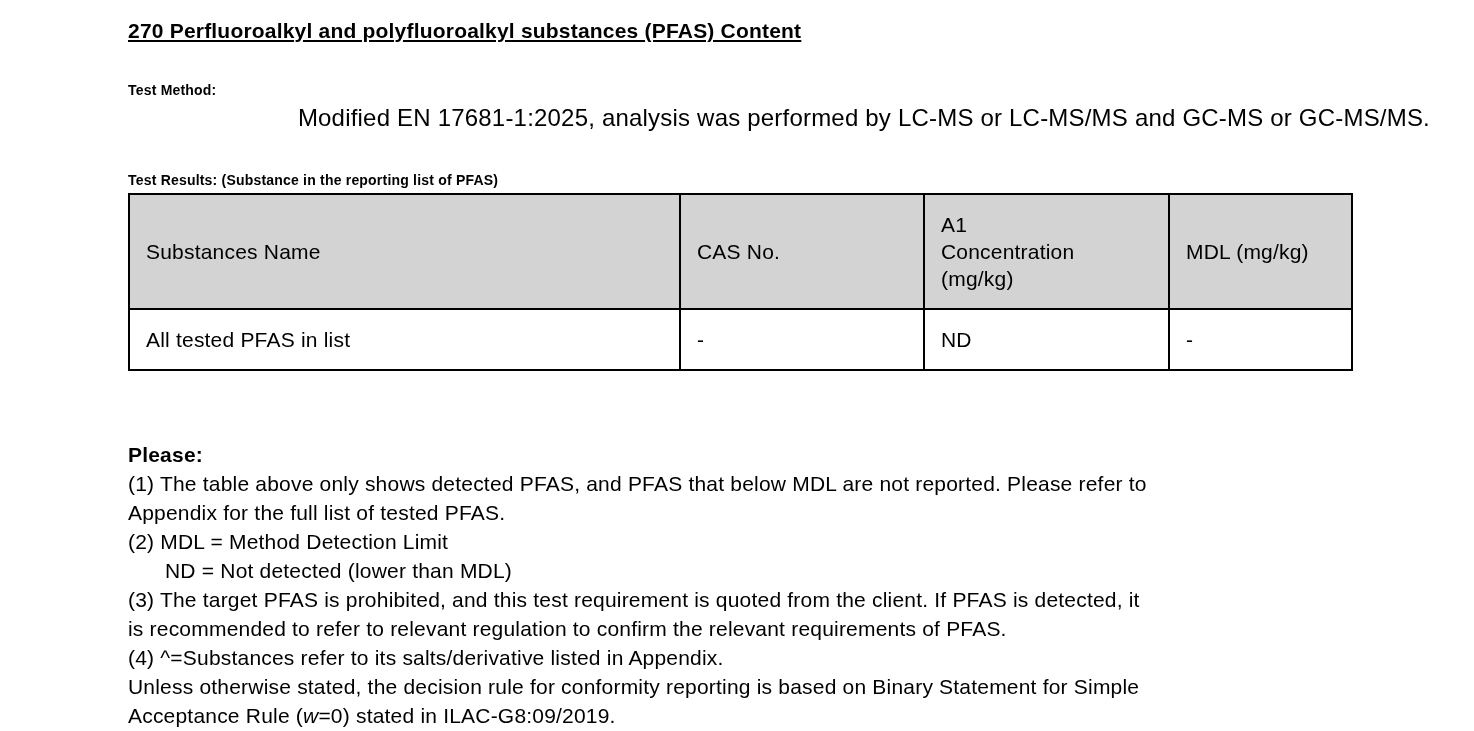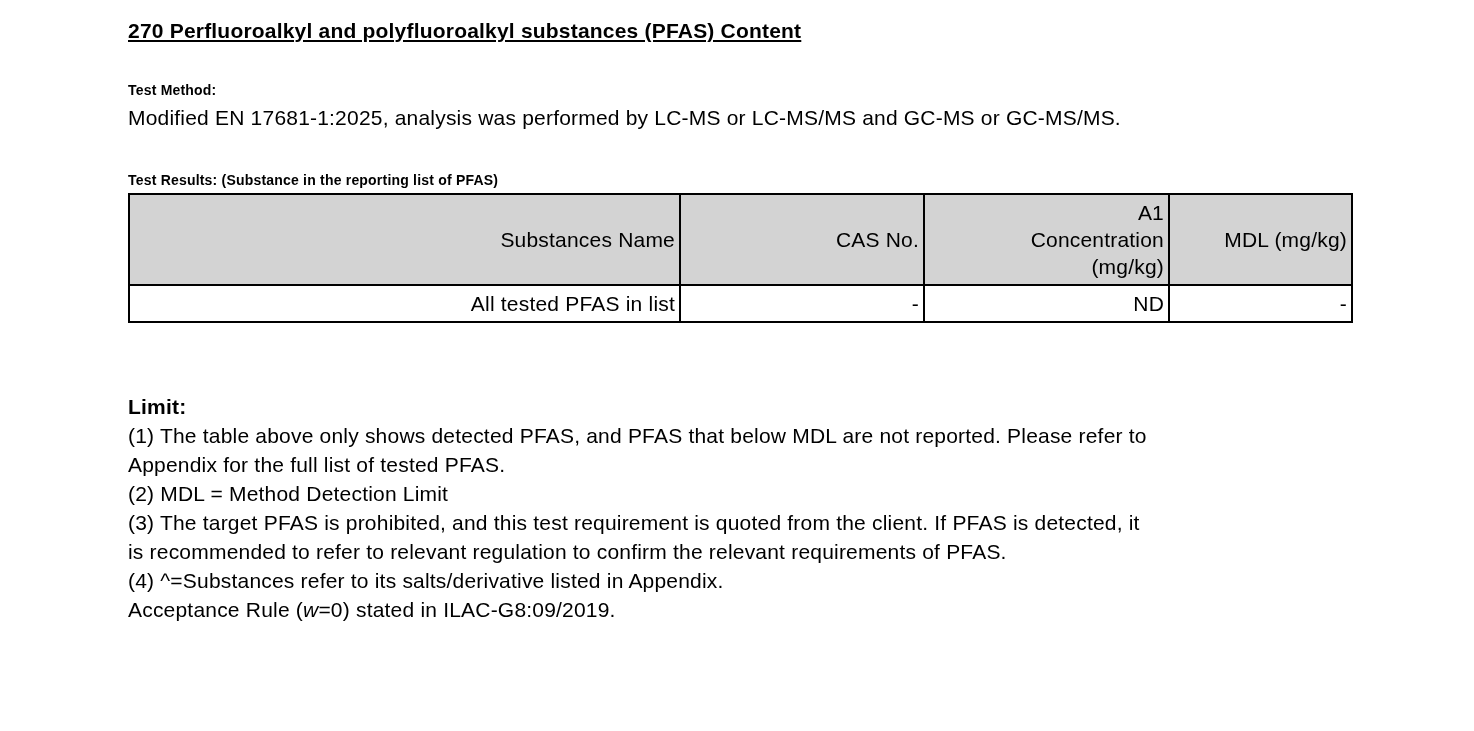--- a/index.html
+++ b/index.html
@@ -34,40 +34,41 @@
     margin: 0;
   }
   .section-heading {
     font-size: 14px;
     font-weight: bold;
     line-height: 28px;
     letter-spacing: 0.2px;
     margin: 0;
   }
   .body-text {
-    font-size: 21px;
+    font-size: 24px;
     line-height: 28px;
     letter-spacing: 0.2px;
     margin: 0;
+    text-align: right;
   }
   .mt-method { margin-top: 33px; }
   .mt-results { margin-top: 35px; line-height: 26px; }
   .results-table {
     border-collapse: collapse;
     table-layout: fixed;
     width: 1223px;
     margin-top: 0;
   }
   .results-table th, .results-table td {
     border: 2px solid var(--border-color);
-    text-align: right;
+    text-align: left;
     vertical-align: middle;
     font-size: 21px;
     letter-spacing: 0.2px;
-    padding: 4px;
+    padding: 16px;
   }
   .results-table th {
     background: var(--header-bg);
     font-weight: normal;
     height: 86px;
     white-space: pre-line;
     line-height: 27px;
   }
   .results-table td {
     height: 29px;
@@ -129,24 +130,26 @@
       <tbody>
         <tr>
           <td>All tested PFAS in list</td>
           <td>-</td>
           <td>ND</td>
           <td>-</td>
         </tr>
       </tbody>
     </table>
 
-    <p class="notes-heading">Limit:</p>
+    <p class="notes-heading">Please:</p>
 
     <p class="note-line">(1) The table above only shows detected PFAS, and PFAS that below MDL are not reported. Please refer to</p>
     <p class="note-line">Appendix for the full list of tested PFAS.</p>
     <p class="note-line">(2) MDL = Method Detection Limit</p>
+    <p class="note-line indent">ND = Not detected (lower than MDL)</p>
     <p class="note-line">(3) The target PFAS is prohibited, and this test requirement is quoted from the client. If PFAS is detected, it</p>
     <p class="note-line">is recommended to refer to relevant regulation to confirm the relevant requirements of PFAS.</p>
     <p class="note-line">(4) ^=Substances refer to its salts/derivative listed in Appendix.</p>
+    <p class="note-line">Unless otherwise stated, the decision rule for conformity reporting is based on Binary Statement for Simple</p>
     <p class="note-line"><span>Acceptance Rule (</span><span class="italic-var">w</span><span>=0) stated in ILAC-G8:09/2019.</span></p>
 
   </div>
 </div>
 
 </body></html>

